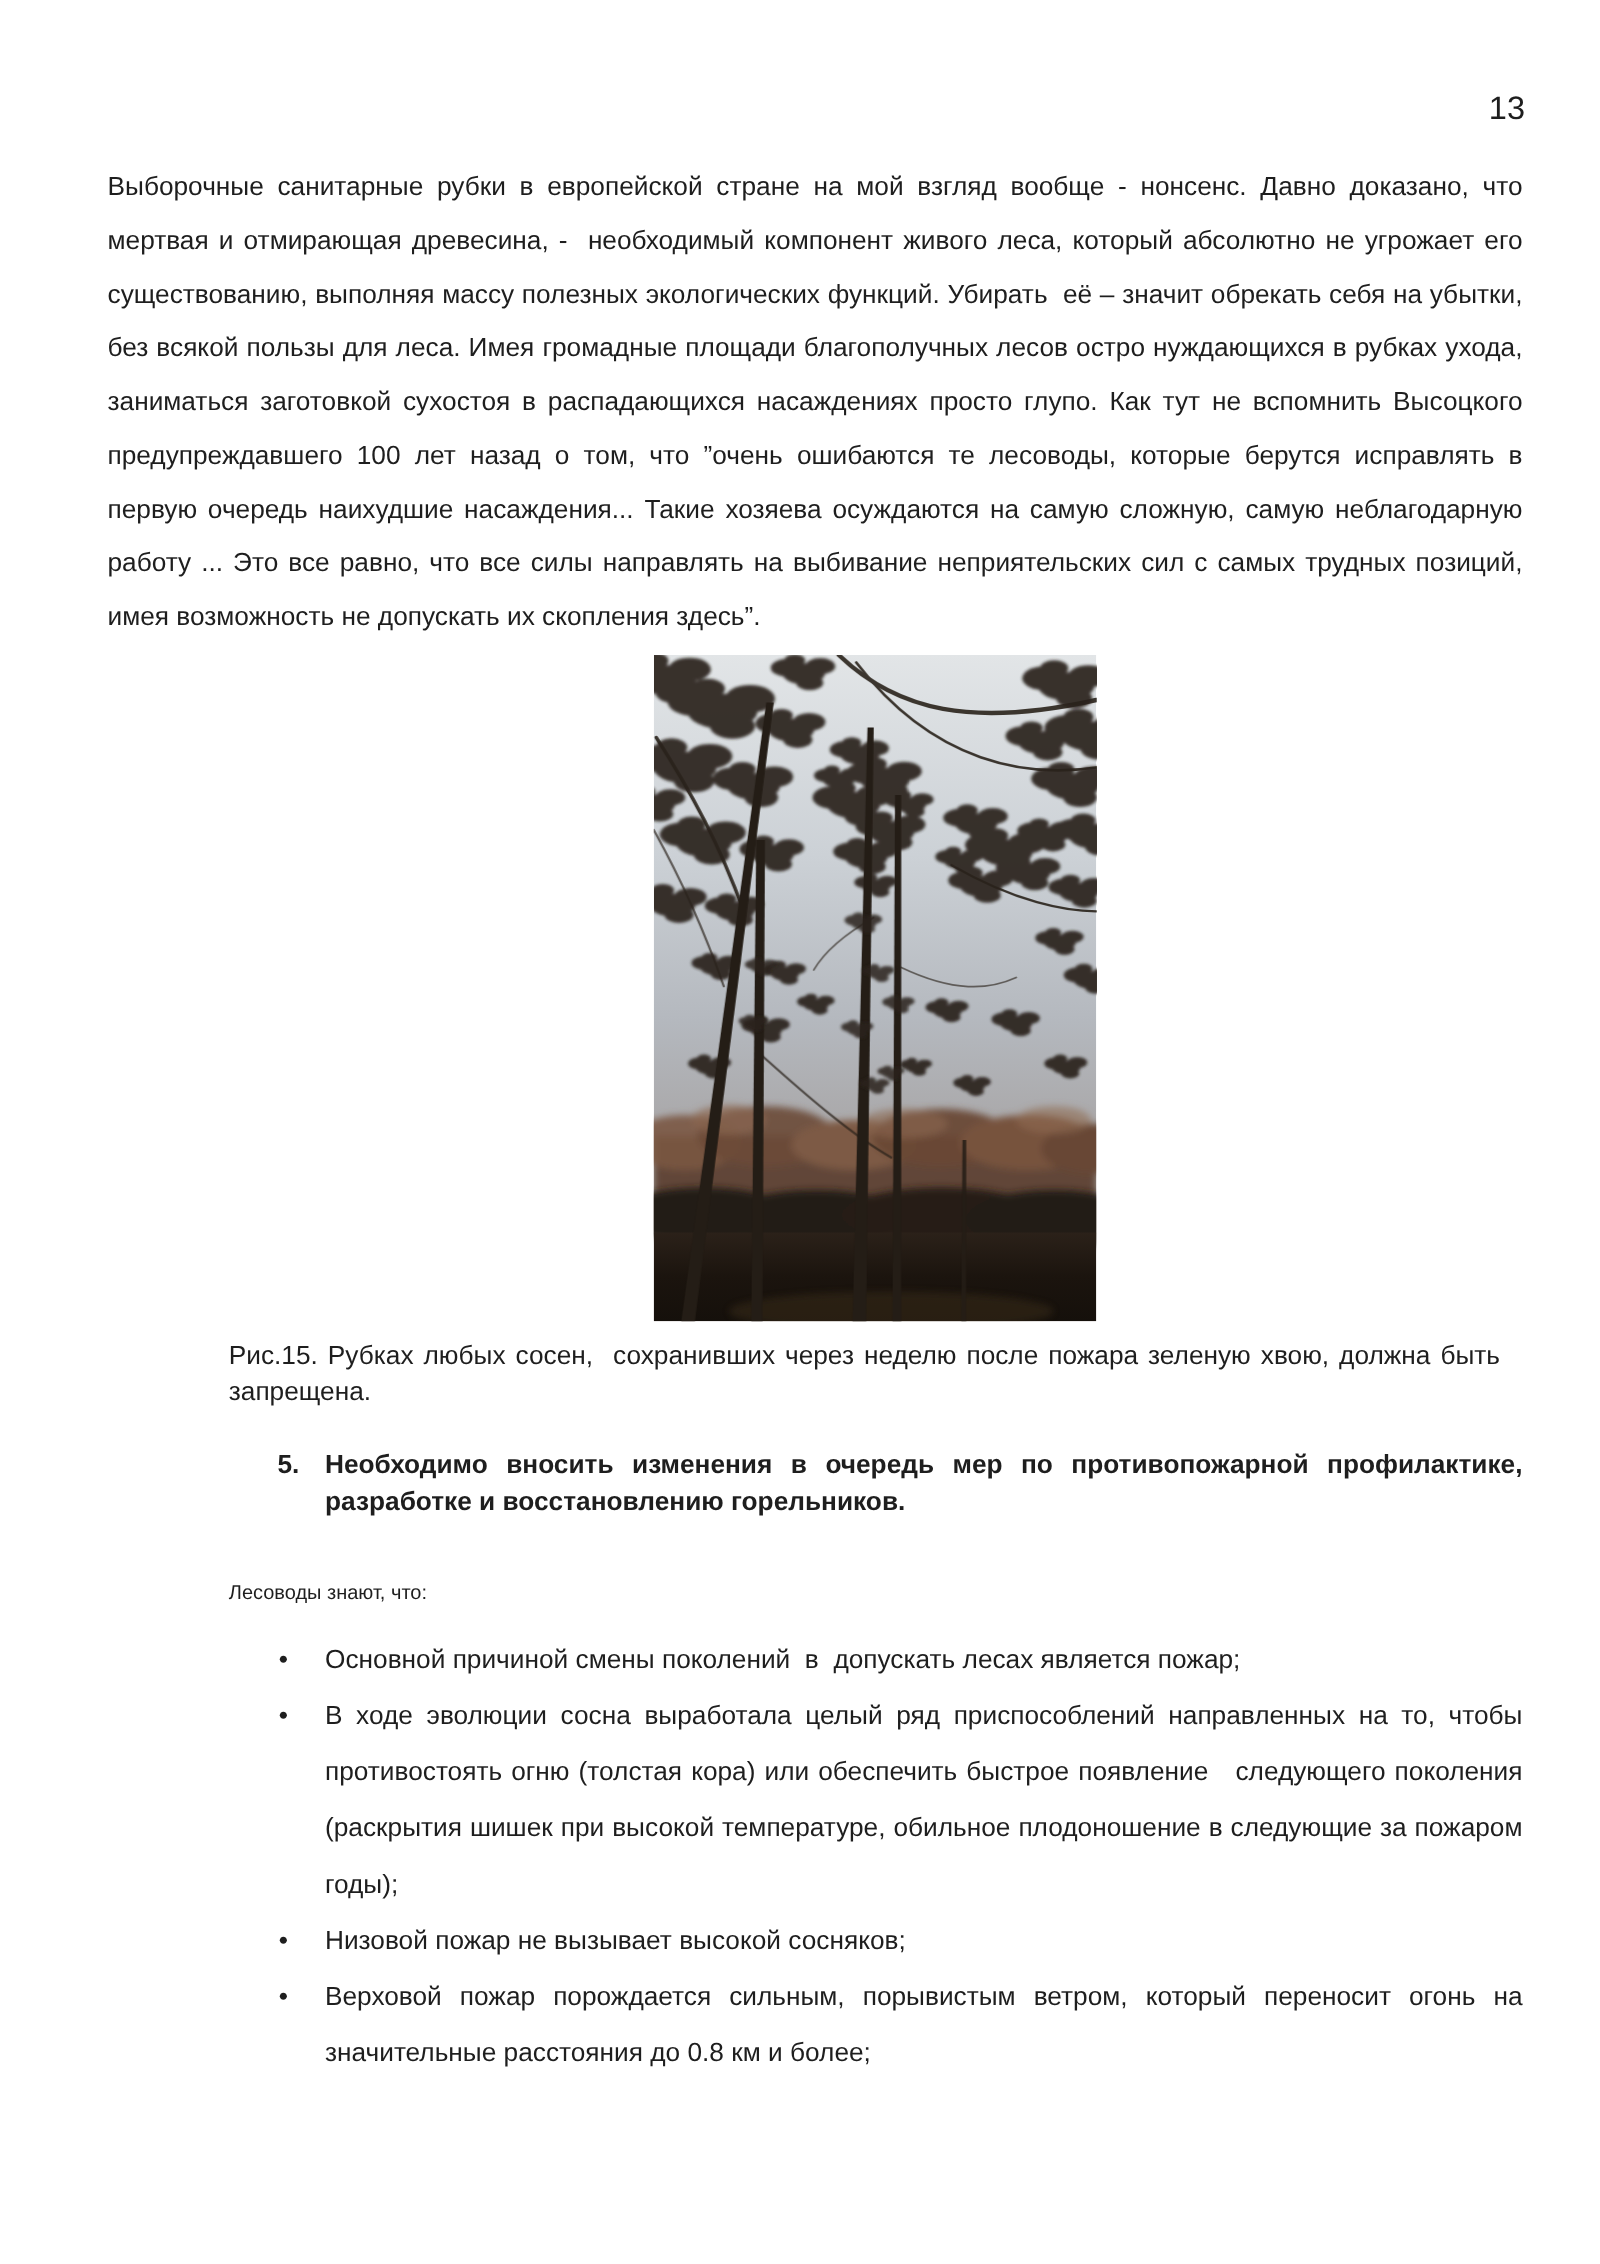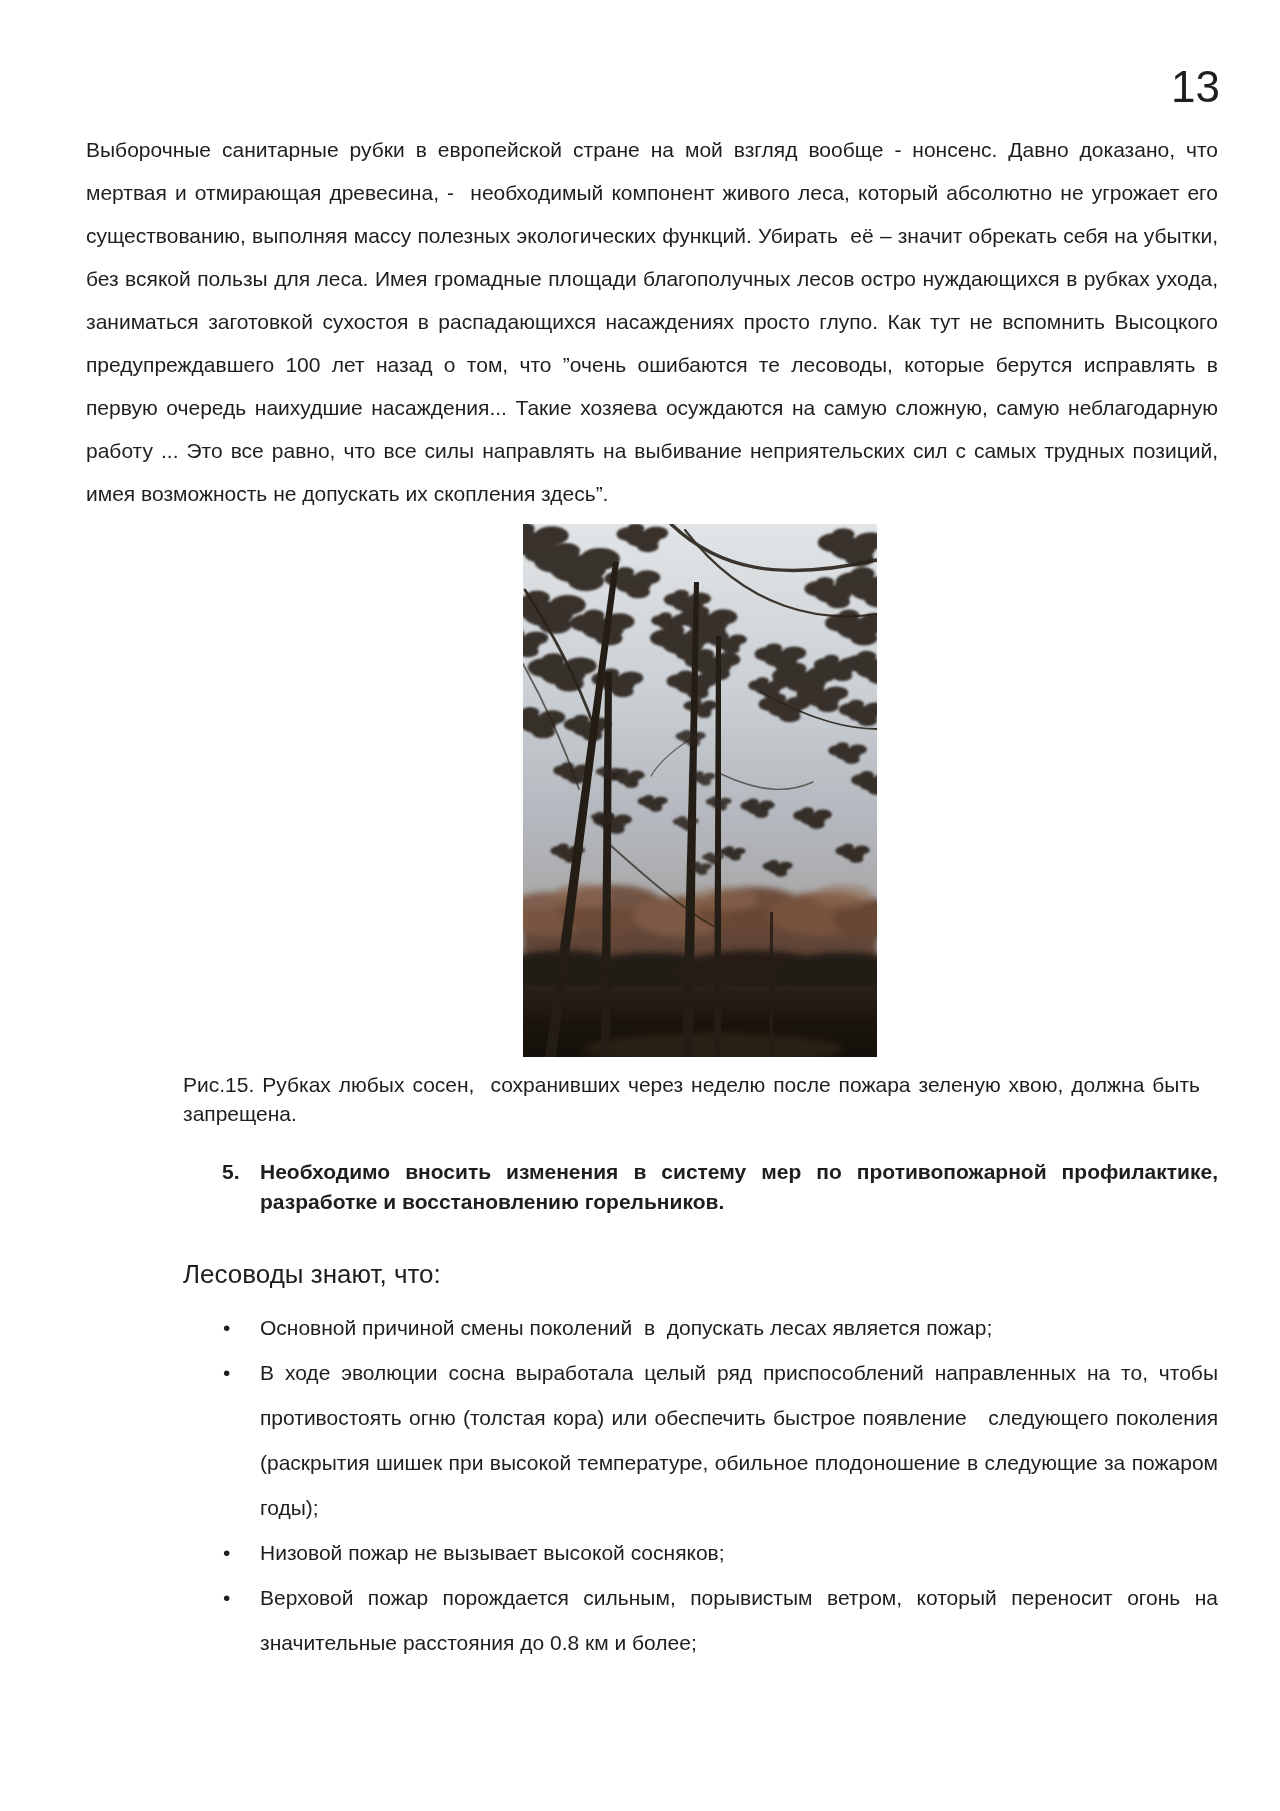--- a/index.html
+++ b/index.html
@@ -13,21 +13,21 @@
     width: 1280px;
     height: 1811px;
     background: #ffffff;
     overflow: hidden;
     color: #1e1e1e;
   }
   .page-number {
     position: absolute;
     top: 70px;
     right: 60px;
-    font-size: 44px;
+    font-size: 26px;
     line-height: 33px;
     color: #1e1e1e;
   }
   .p1 {
     margin: 128px 62px 0 86px;
     font-size: 21px;
     line-height: 43px;
     text-align: justify;
     white-space: pre-wrap;
   }
@@ -49,21 +49,21 @@
     margin: 29px 62px 0 222px;
     padding-left: 38px;
     font-size: 21px;
     font-weight: bold;
     line-height: 30px;
     text-align: justify;
   }
   .heading-num { position: absolute; left: 0; top: 0; }
   .intro {
     margin: 43px 62px 16px 183px;
-    font-size: 26px;
+    font-size: 16px;
     line-height: 29px;
   }
   ul.bullets {
     list-style: none;
     margin: 5px 62px 0 222px;
     padding: 0;
   }
   ul.bullets li {
     position: relative;
     padding-left: 38px;
@@ -210,21 +210,21 @@
         <use href="#tuft" transform="translate(196,280) scale(0.6)"></use>
         <use href="#tuft" transform="translate(190,335) scale(0.5)"></use>
         <use href="#tuft" transform="translate(86,250) scale(0.6)"></use>
         <use href="#tuft" transform="translate(80,295) scale(0.55)"></use>
       </g>
     </svg>
   </figure>
 
   <p class="caption">Рис.15. Рубках любых сосен,  сохранивших через неделю после пожара зеленую хвою, должна быть запрещена.</p>
 
-  <div class="heading"><span class="heading-num">5.</span><span>Необходимо вносить изменения в систему мер по противопожарной профилактике, разработке и восстановлению горельников.</span></div>
+  <div class="heading"><span class="heading-num">5.</span><span>Необходимо вносить изменения в очередь мер по противопожарной профилактике, разработке и восстановлению горельников.</span></div>
 
   <p class="intro">Лесоводы знают, что:</p>
 
   <ul class="bullets">
     <li><span class="dot">•</span><span class="li-text">Основной причиной смены поколений  в  допускать лесах является пожар;</span></li>
     <li><span class="dot">•</span><span class="li-text">В ходе эволюции сосна выработала целый ряд приспособлений направленных на то, чтобы противостоять огню (толстая кора) или обеспечить быстрое появление   следующего поколения (раскрытия шишек при высокой температуре, обильное плодоношение в следующие за пожаром годы);</span></li>
     <li><span class="dot">•</span><span class="li-text">Низовой пожар не вызывает высокой сосняков;</span></li>
     <li><span class="dot">•</span><span class="li-text">Верховой пожар порождается сильным, порывистым ветром, который переносит огонь на значительные расстояния до 0.8 км и более;</span></li>
   </ul>
 

